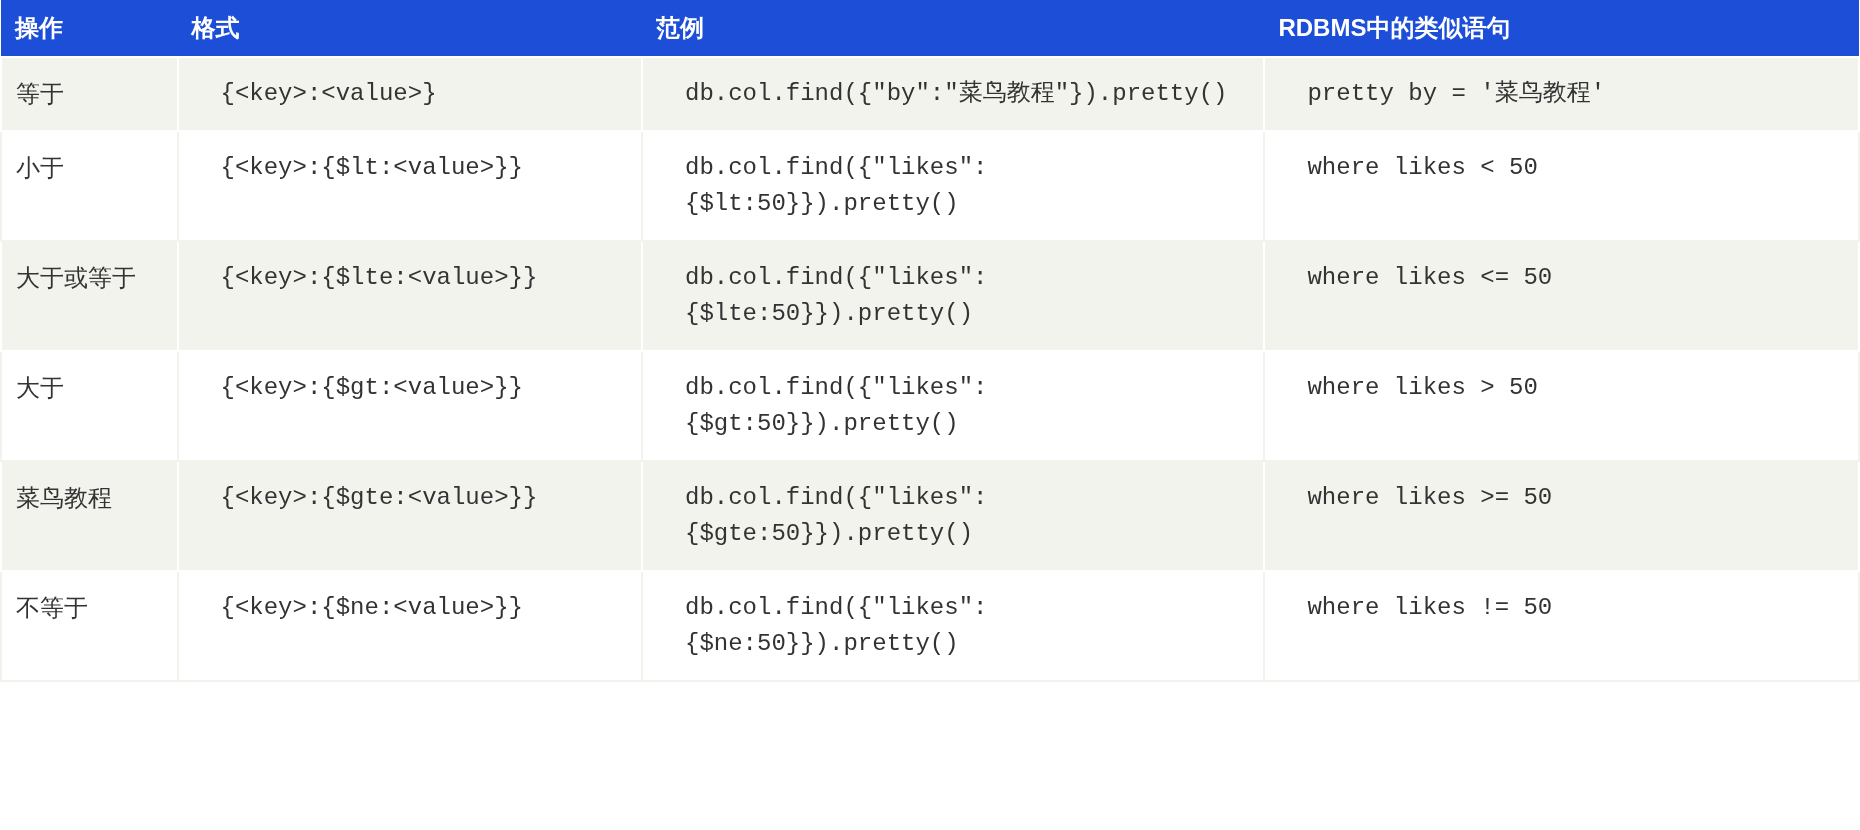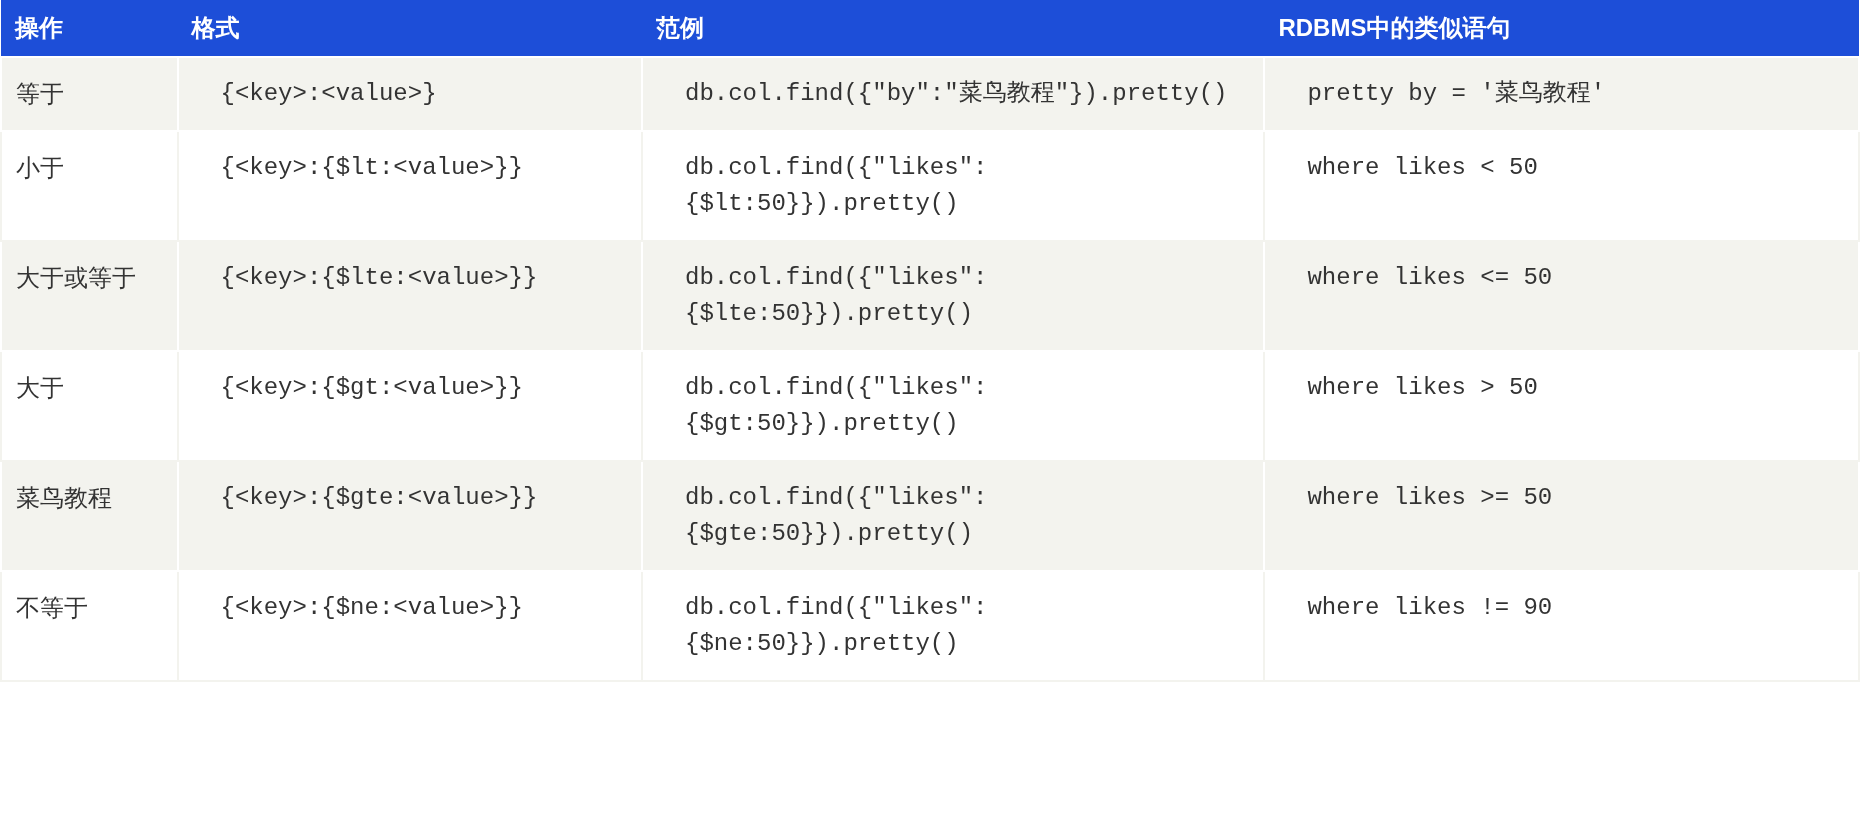--- a/index.html
+++ b/index.html
@@ -109,16 +109,16 @@
     <tr>
       <td class="op">菜鸟教程</td>
       <td class="fmt">{&lt;key&gt;:{$gte:&lt;value&gt;}}</td>
       <td class="ex">db.col.find({"likes":{$gte:50}}).pretty()</td>
       <td class="sql">where likes &gt;= 50</td>
     </tr>
     <tr>
       <td class="op">不等于</td>
       <td class="fmt">{&lt;key&gt;:{$ne:&lt;value&gt;}}</td>
       <td class="ex">db.col.find({"likes":{$ne:50}}).pretty()</td>
-      <td class="sql">where likes != 90</td>
+      <td class="sql">where likes != 50</td>
     </tr>
   </tbody>
 </table>
 
 </body></html>

